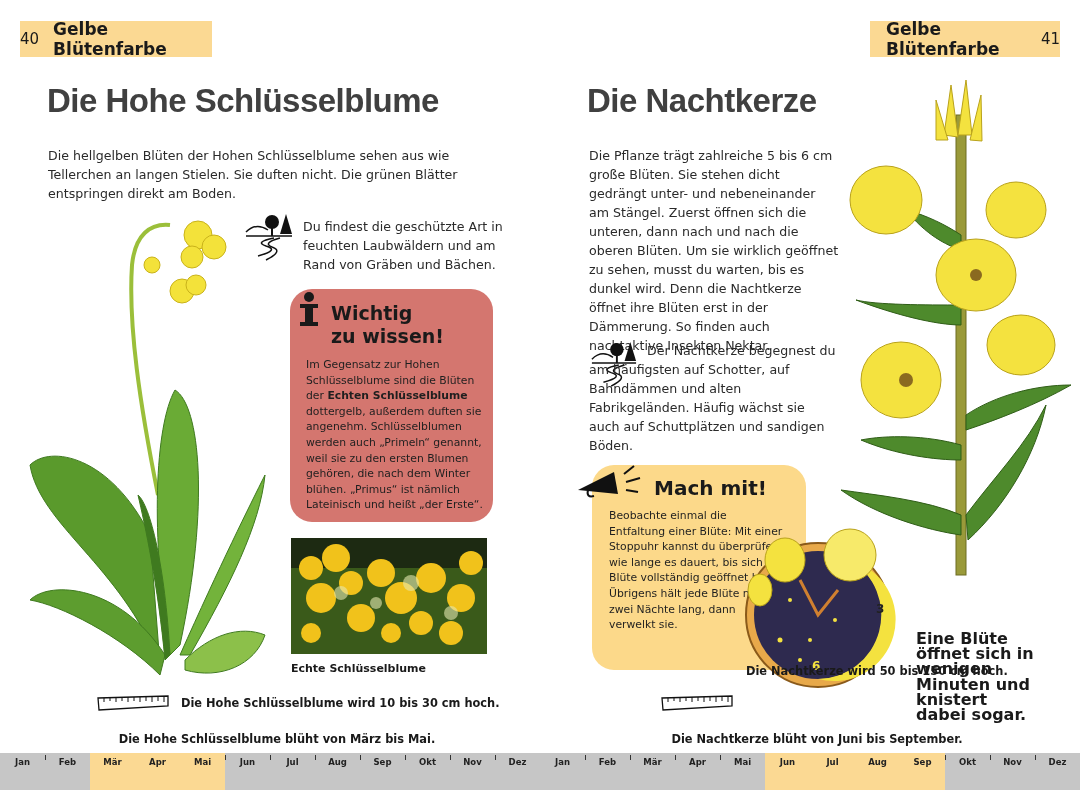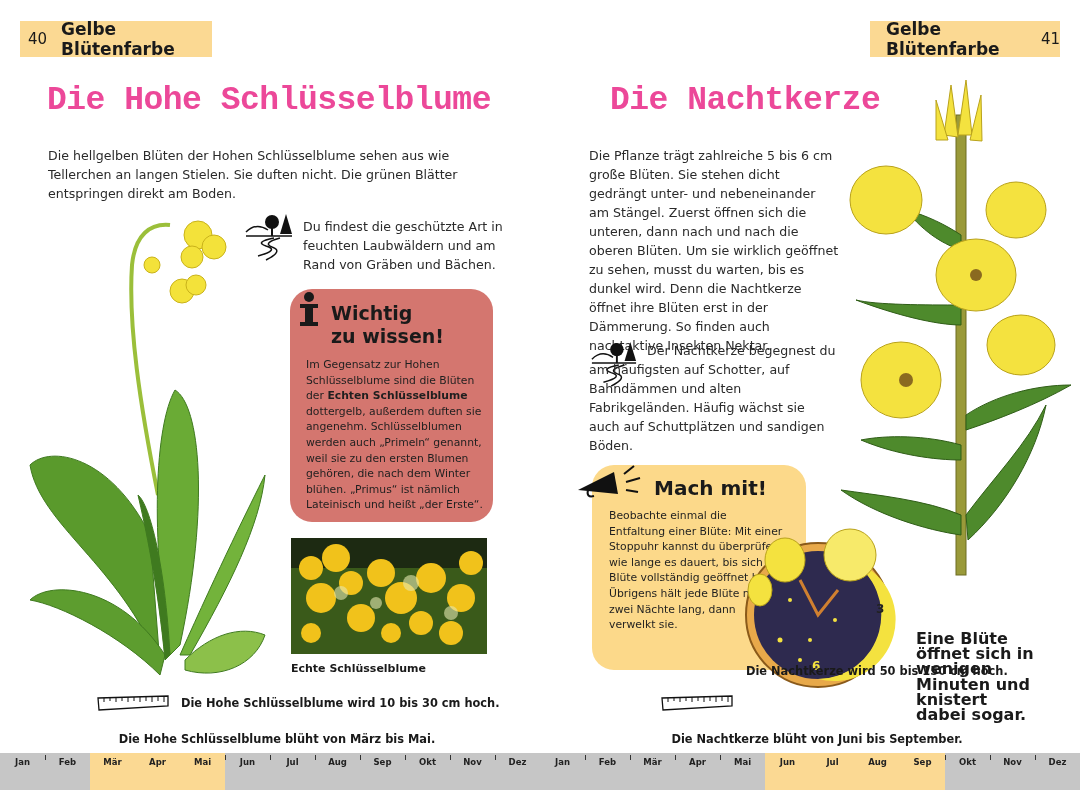--- a/index.html
+++ b/index.html
@@ -1,39 +1,39 @@
 <!DOCTYPE html>
 <html><head>
 <meta charset="utf-8">
 <style>
   html, body { margin:0; padding:0; }
   body { width:1080px; height:790px; background:#ffffff; position:relative; overflow:hidden; font-family:"DejaVu Sans", sans-serif; color:#222; }
   .abs { position:absolute; }
   .header-tab { position:absolute; top:21px; height:36px; background:#fbd993; display:flex; align-items:center; font-family:"DejaVu Sans", sans-serif; font-weight:bold; font-size:17px; color:#1a1a1a; }
   .header-tab .num { font-weight:normal; font-size:15px; }
-  .title { position:absolute; font-family:Liberation Mono, monospace; font-weight:bold; font-size:33px; letter-spacing:-0.5px; color:#ec4899; }
+  .title { position:absolute; font-family:Liberation Sans, sans-serif; font-weight:bold; font-size:33px; letter-spacing:-0.5px; color:#404040; }
   .body-text { position:absolute; font-size:12.6px; line-height:19px; color:#2a2a2a; }
   .info-box { position:absolute; background:#d4766f; border-radius:22px; }
   .info-title { position:absolute; font-weight:bold; font-size:19px; line-height:22px; color:#1a1a1a; }
   .info-text { position:absolute; font-size:10.8px; line-height:15.6px; color:#1f1f1f; }
   .mach-box { position:absolute; background:#fcd98a; border-radius:22px; }
   .mach-title { position:absolute; font-weight:bold; font-size:20px; color:#1a1a1a; }
   .mach-text { position:absolute; font-size:10.8px; line-height:15.6px; color:#1f1f1f; }
   .caption { position:absolute; font-size:11px; font-weight:bold; color:#1a1a1a; line-height:15px; }
   .height-line { position:absolute; font-size:11.4px; font-weight:bold; color:#1a1a1a; }
   .bloom-line { position:absolute; font-size:11.4px; font-weight:bold; color:#1a1a1a; text-align:center;margin-left:7px; }
   .month-bar { position:absolute; top:753px; height:37px; display:flex; background:#c6c6c6; }
   .month { width:45px; height:37px; position:relative; font-size:8.5px; font-weight:bold; color:#222; text-align:center; padding-top:4px; box-sizing:border-box; }
   .month.on { background:#fbd993; }
   .month .tick { position:absolute; right:-1px; top:2px; width:1px; height:5px; background:#333; }
 </style>
 </head>
 <body>
 
-<div class="header-tab" style="left:20px;width:192px;padding-left:8px;box-sizing:border-box;">
+<div class="header-tab" style="left:20px;width:192px;padding-left:0;box-sizing:border-box;">
   <span class="num">40</span>
   <span style="margin-left:14px">Gelbe Blütenfarbe</span>
 </div>
 
 <div class="title" style="left:47px;top:82px;">Die Hohe Schlüsselblume</div>
 
 <div class="body-text" style="left:48px;top:146px;width:440px;">Die hellgelben Blüten der Hohen Schlüsselblume sehen aus wie Tellerchen an langen Stielen. Sie duften nicht. Die grünen Blätter entspringen direkt am Boden.</div>
 
 <svg class="abs" style="left:20px;top:205px" width="250" height="475" viewBox="0 0 250 475">
   <path d="M138 290 C120 200, 108 120, 112 60 C115 30, 130 18, 150 20" stroke="#9bbf3a" stroke-width="4" fill="none"></path>
@@ -140,21 +140,21 @@
     <div class="month"><span>Okt</span><div class="tick"></div></div>
     <div class="month"><span>Nov</span><div class="tick"></div></div>
     <div class="month"><span>Dez</span></div>
   </div>
 
 <div class="header-tab" style="left:870px;width:190px;padding-left:16px;box-sizing:border-box;">
   <span>Gelbe Blütenfarbe</span>
   <span class="num" style="margin-left:7px">41</span>
 </div>
 
-<div class="title" style="left:610px;top:82px;text-align:center;">Die Nachtkerze</div>
+<div class="title" style="left:587px;top:82px;text-align:center;">Die Nachtkerze</div>
 
 <div class="body-text" style="left:589px;top:146px;width:250px;">Die Pflanze trägt zahlreiche 5 bis 6 cm große Blüten. Sie stehen dicht gedrängt unter- und nebeneinander am Stängel. Zuerst öffnen sich die unteren, dann nach und nach die oberen Blüten. Um sie wirklich geöffnet zu sehen, musst du warten, bis es dunkel wird. Denn die Nachtkerze öffnet ihre Blüten erst in der Dämmerung. So finden auch nachtaktive Insekten Nektar.</div>
 
 <svg class="abs" style="left:836px;top:75px" width="240" height="515" viewBox="0 0 240 515">
   <rect x="120" y="40" width="10" height="460" fill="#9a9a3a" stroke="#6d6d22" stroke-width="1"></rect>
   <g fill="#4e8a2c" stroke="#2f5d17" stroke-width="1">
     <path d="M125 230 C90 230, 40 230, 20 225 C60 240, 100 250, 125 250 Z"></path>
     <path d="M130 340 C160 320, 200 310, 235 310 C200 330, 160 345, 130 355 Z"></path>
     <path d="M125 370 C90 360, 50 360, 25 365 C60 380, 100 385, 125 385 Z"></path>
     <path d="M130 440 C160 400, 190 370, 210 330 C200 380, 170 430, 132 465 Z"></path>

